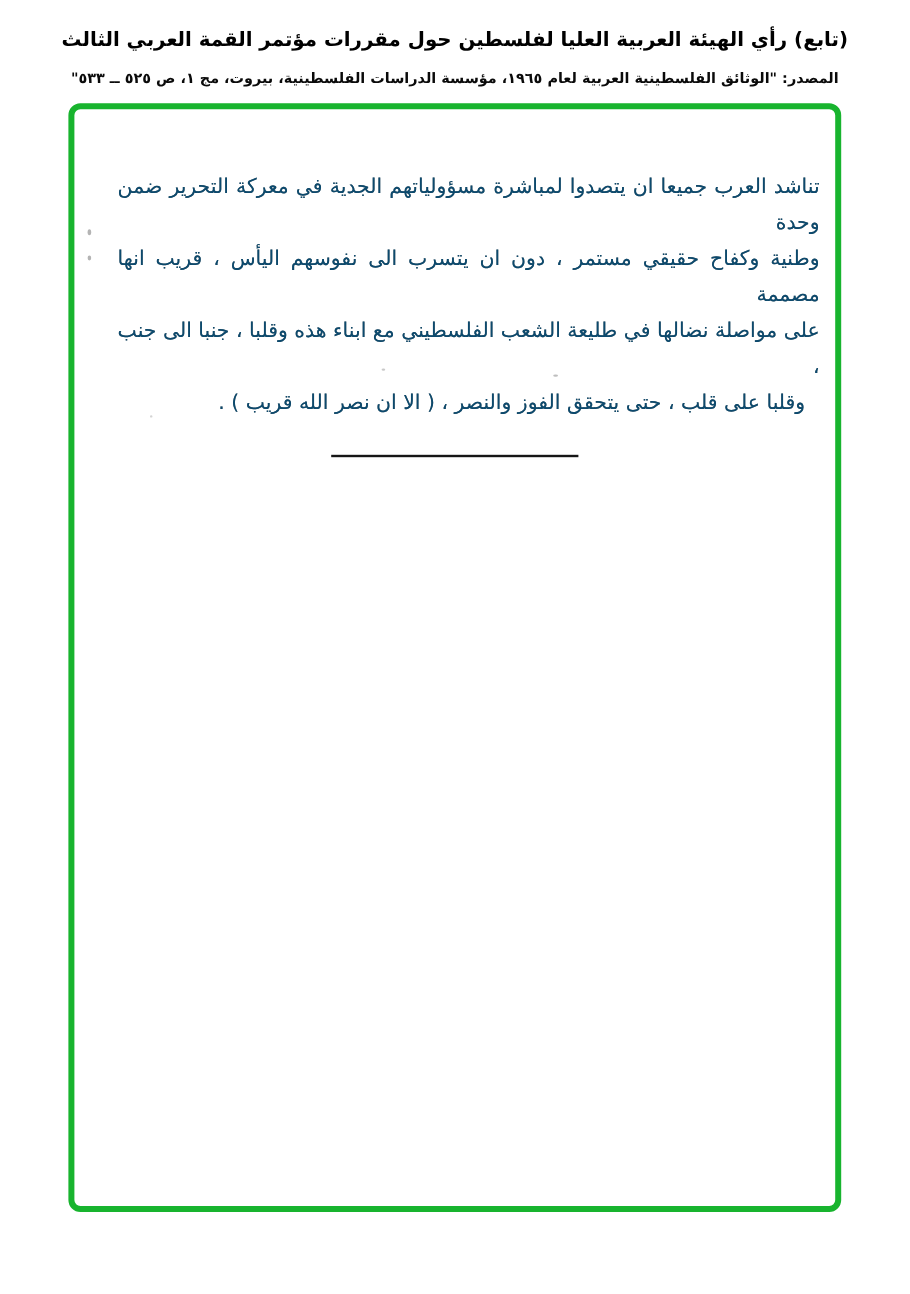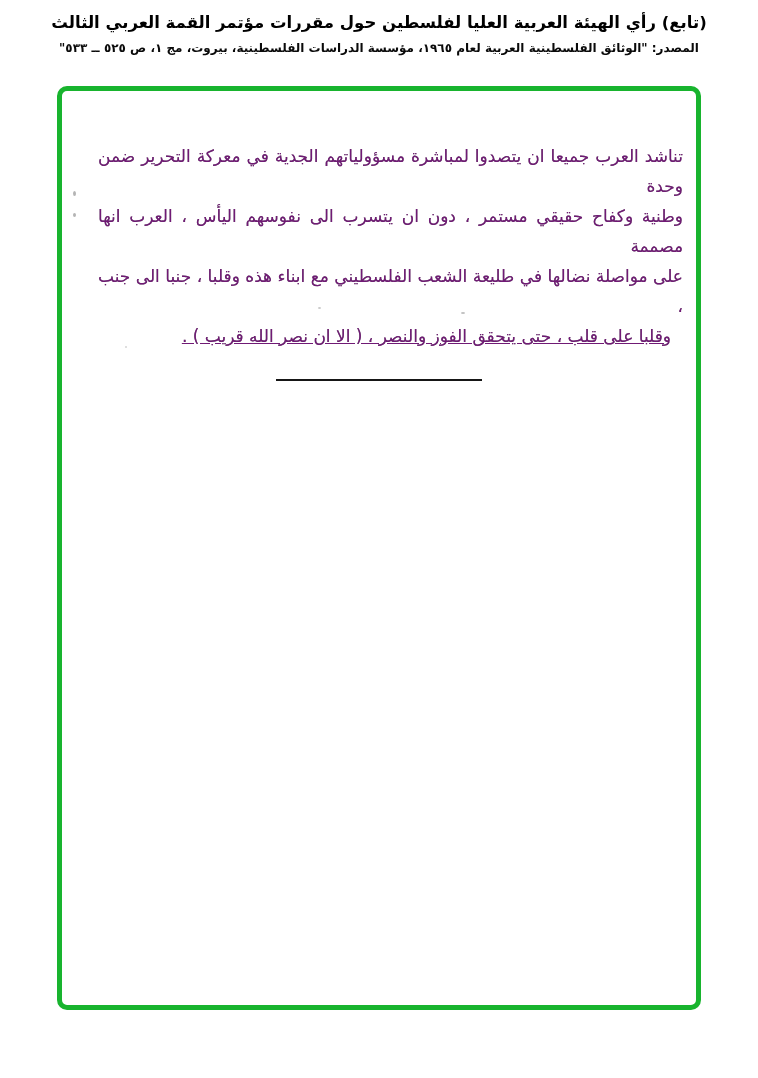--- a/index.html
+++ b/index.html
@@ -16,21 +16,21 @@
     overflow: hidden;
   }
   .header {
     position: absolute;
     top: 10px;
     left: 0;
     width: 758px;
     text-align: center;
   }
   .title {
-    margin: 0;
+    margin: 10px;
     direction: rtl;
     font-size: 16.5px;
     font-weight: bold;
     color: #000000;
     line-height: 26px;
     letter-spacing: 0.2px;
   }
   .source {
     margin-top: 3px;
     direction: rtl;
@@ -48,33 +48,32 @@
     box-sizing: border-box;
     border: 5px solid #18b42e;
     border-radius: 10px;
     background: #ffffff;
   }
   .scan-paragraph {
     direction: rtl;
     padding: 50px 13px 0 36px;
     font-size: 17px;
     line-height: 30px;
-    color: #701a75;
+    color: #0c4a6e;
     text-shadow: 0 0 0.5px rgba(20,20,20,0.55);
   }
   .scan-line {
     white-space: normal;
     text-align: justify;
     text-align-last: justify;
   }
   .scan-line.last {
     text-align: right;
     text-align-last: right;
     padding-right: 12px;
-    text-decoration: underline;
   }
   .divider {
     width: 206px;
     height: 2px;
     background: #161616;
     margin: 28px auto 0 auto;
     position: relative;
   }
   .speck {
     position: absolute;
@@ -93,21 +92,21 @@
 <div class="page">
 
   <div class="header">
     <h1 class="title" dir="rtl">(تابع) رأي الهيئة العربية العليا لفلسطين حول مقررات مؤتمر القمة العربي الثالث</h1>
     <div class="source" dir="rtl">المصدر: "الوثائق الفلسطينية العربية لعام ١٩٦٥، مؤسسة الدراسات الفلسطينية، بيروت، مج ١، ص ٥٢٥ ــ ٥٣٣"</div>
   </div>
 
   <div class="scan-frame" style="border-color: rgb(24, 180, 46);">
     <div class="scan-paragraph" dir="rtl">
       <div class="scan-line">تناشد العرب جميعا ان يتصدوا لمباشرة مسؤولياتهم الجدية في معركة التحرير ضمن وحدة</div>
-      <div class="scan-line">وطنية وكفاح حقيقي مستمر ، دون ان يتسرب الى نفوسهم اليأس ، العرب انها مصممة</div>
+      <div class="scan-line">وطنية وكفاح حقيقي مستمر ، دون ان يتسرب الى نفوسهم اليأس ، قريب انها مصممة</div>
       <div class="scan-line">على مواصلة نضالها في طليعة الشعب الفلسطيني مع ابناء هذه وقلبا ، جنبا الى جنب ،</div>
       <div class="scan-line last">وقلبا على قلب ، حتى يتحقق الفوز والنصر ، ( الا ان نصر الله قريب ) .</div>
     </div>
 
     <div class="divider"></div>
 
     <span class="speck s1"></span>
     <span class="speck s2"></span>
     <span class="speck s3"></span>
     <span class="speck s4"></span>

